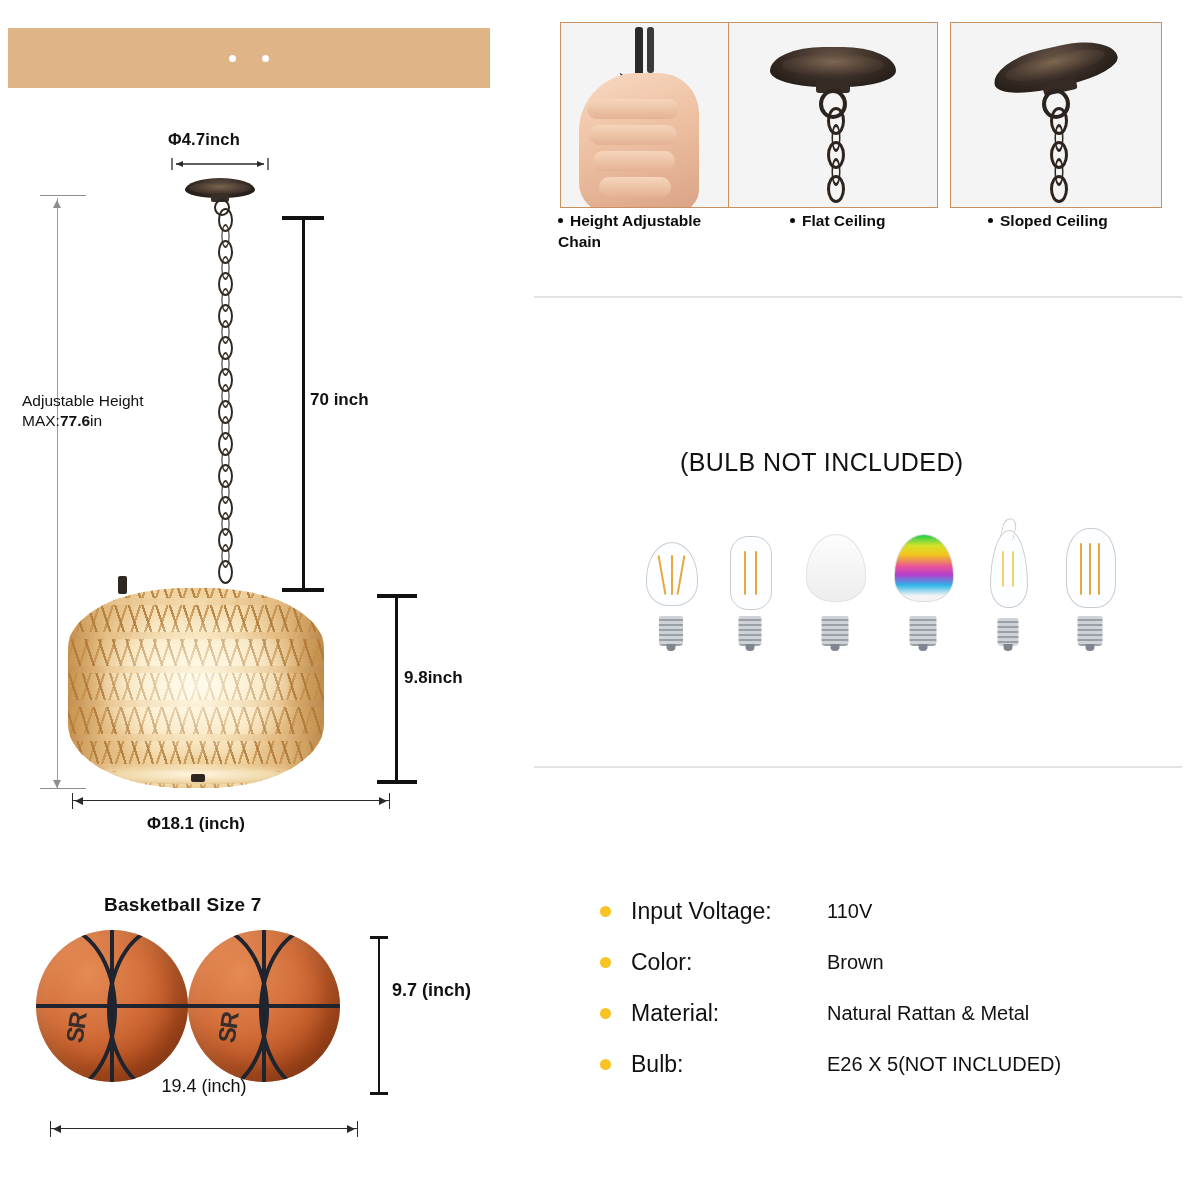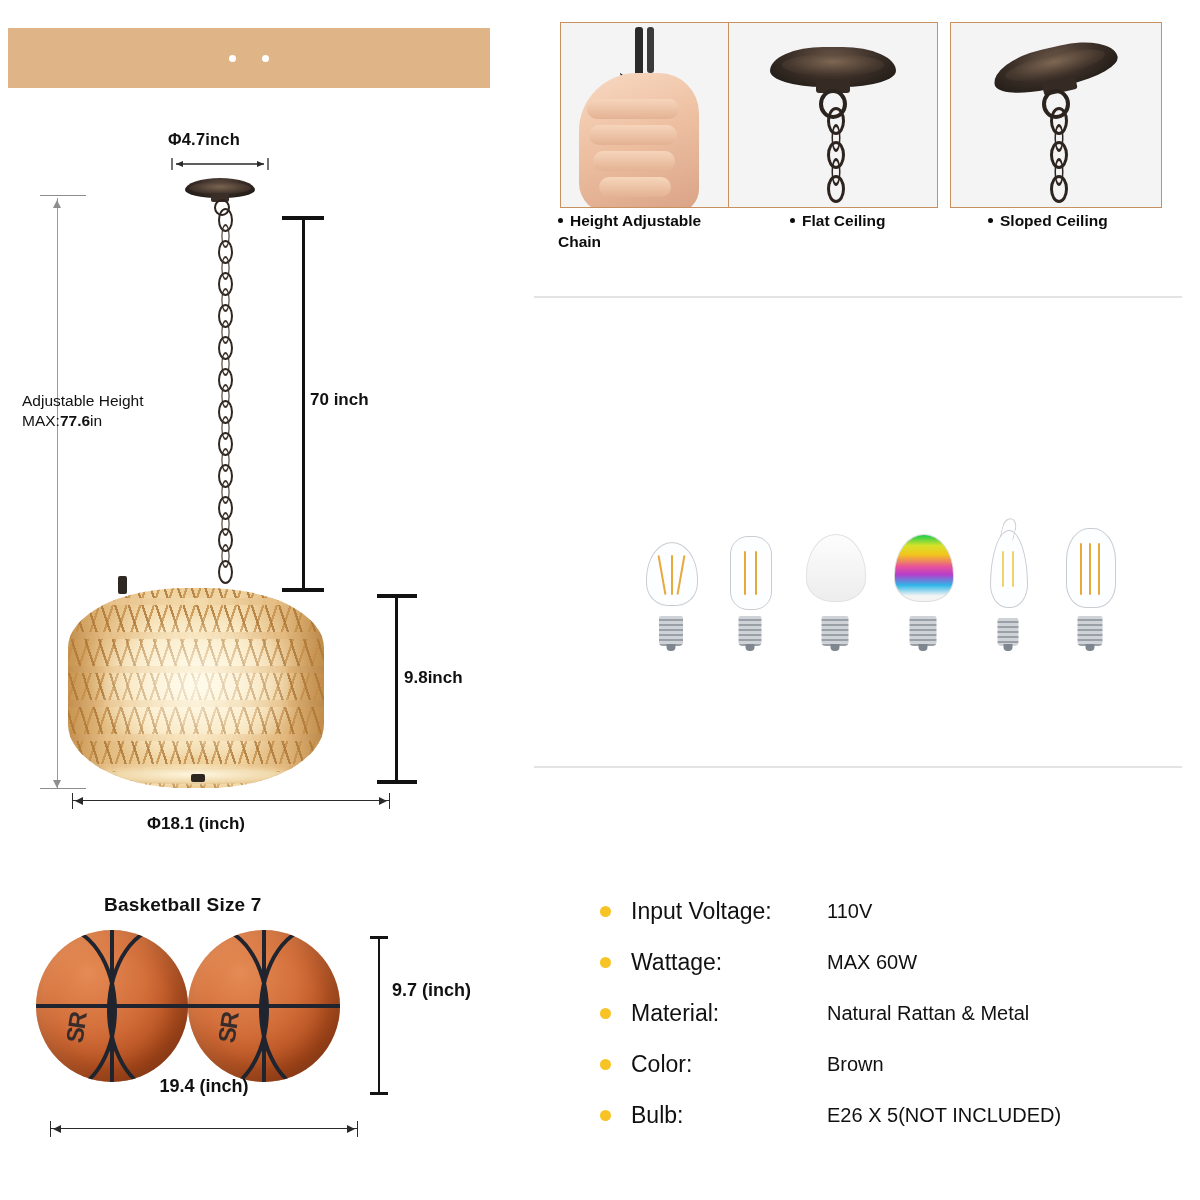--- a/index.html
+++ b/index.html
@@ -168,21 +168,21 @@
   }
   .ball1{left:36px;top:930px;}
   .ball2{left:188px;top:930px;}
 
   .dim-bbh{position:absolute;left:378px;top:938px;width:1.8px;height:156px;background:#141414;}
   .bbh-capT{left:370px;top:936px;width:18px;height:3px;background:#141414;position:absolute;}
   .bbh-capB{left:370px;top:1092px;width:18px;height:3px;background:#141414;position:absolute;}
   .lbl-bbh{left:392px;top:980px;font-size:18px;font-weight:bold;}
 
   .dim-bbw{position:absolute;left:50px;top:1128px;width:308px;height:2px;}
-  .lbl-bbw{left:204px;top:1076px;font-size:18px;font-weight:bold;transform:translateX(-50%);}
+  .lbl-bbw{left:204px;top:1076px;font-size:18px;font-weight:normal;transform:translateX(-50%);}
 
   
   .right-panel{position:absolute;left:520px;top:0;width:680px;height:1200px;}
   .divider{position:absolute;left:14px;width:648px;height:1.6px;background:#e3e3e3;}
   .div1{top:296px;}
   .div2{top:766px;}
 
   
   .card{position:absolute;top:22px;border:1.6px solid #c8915f;background:#f4f4f4;overflow:hidden;}
   .card1{left:40px;width:186px;height:184px;}
@@ -448,20 +448,21 @@
     </div>
     <div class="card-cap cap2">
       <span class="cap-dot"></span><span>Flat Ceiling</span>
     </div>
     <div class="card-cap cap3">
       <span class="cap-dot"></span><span>Sloped Ceiling</span>
     </div>
 
     <div class="divider div1"></div>
 
+    <div class="bulb-h2">(BULB NOT INCLUDED)</div>
 
     <div class="bulbs">
 
       <div class="bulb b1" style="left:0;width:50px;height:104px;">
         <div class="glass">
           <div class="fil" style="left:14px;top:12px;height:40px;transform:rotate(-10deg)"></div>
           <div class="fil" style="left:24px;top:12px;height:40px;"></div>
           <div class="fil" style="left:33px;top:12px;height:40px;transform:rotate(10deg)"></div>
         </div>
         <div class="base" style="width:24px;height:30px;"></div>
@@ -513,34 +514,29 @@
     <div class="divider div2"></div>
 
     <div class="spec-list">
       <div class="spec-row">
         <span class="spec-bullet"></span>
         <span class="spec-key">Input Voltage:</span>
         <span class="spec-val">110V</span>
       </div>
       <div class="spec-row">
         <span class="spec-bullet"></span>
-        <span class="spec-key">Wattage:</span>
-        <span class="spec-val">MAX 60W</span>
+        <span class="spec-key">Color:</span>
+        <span class="spec-val">Brown</span>
       </div>
       <div class="spec-row">
         <span class="spec-bullet"></span>
         <span class="spec-key">Material:</span>
         <span class="spec-val">Natural Rattan &amp; Metal</span>
       </div>
       <div class="spec-row">
         <span class="spec-bullet"></span>
-        <span class="spec-key">Color:</span>
-        <span class="spec-val">Brown</span>
-      </div>
-      <div class="spec-row">
-        <span class="spec-bullet"></span>
         <span class="spec-key">Bulb:</span>
         <span class="spec-val">E26 X 5(NOT INCLUDED)</span>
       </div>
     </div>
 
   </div>
 </div>
 
 </body></html>

